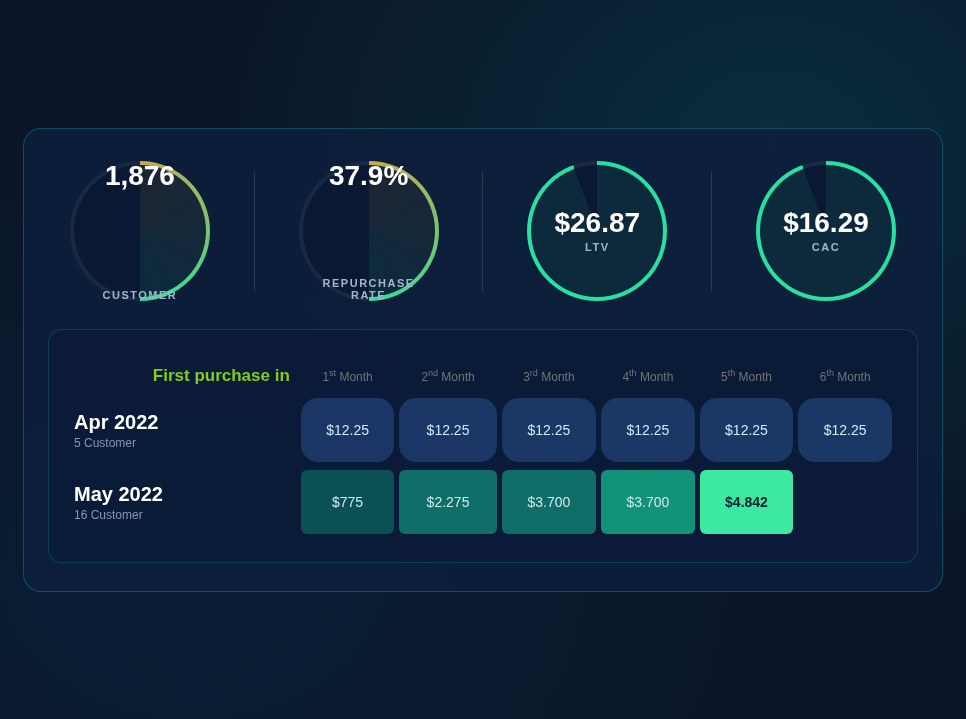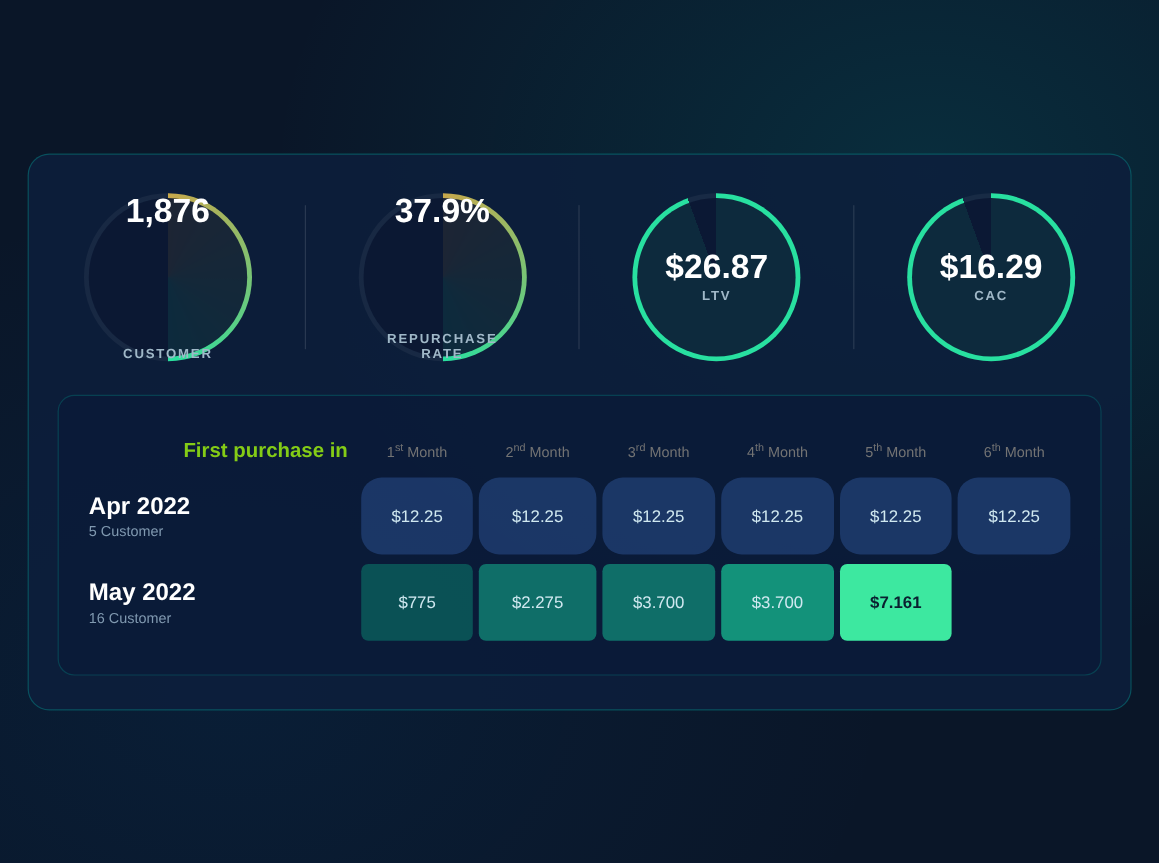--- a/index.html
+++ b/index.html
@@ -253,20 +253,20 @@
           </tr>
           <tr>
             <td class="row-label">
               <div class="row-month">May 2022</div>
               <div class="row-customers">16 Customer</div>
             </td>
             <td class="cell-teal-dark">$775</td>
             <td class="cell-teal-mid">$2.275</td>
             <td class="cell-teal-mid">$3.700</td>
             <td class="cell-teal-bright">$3.700</td>
-            <td class="cell-green-bright">$7.161</td>
+            <td class="cell-green-bright">$4.842</td>
             <td class="cell-empty"></td>
           </tr>
         </tbody>
     </table>
   </div>
 
 </div>
 
 </body></html>

